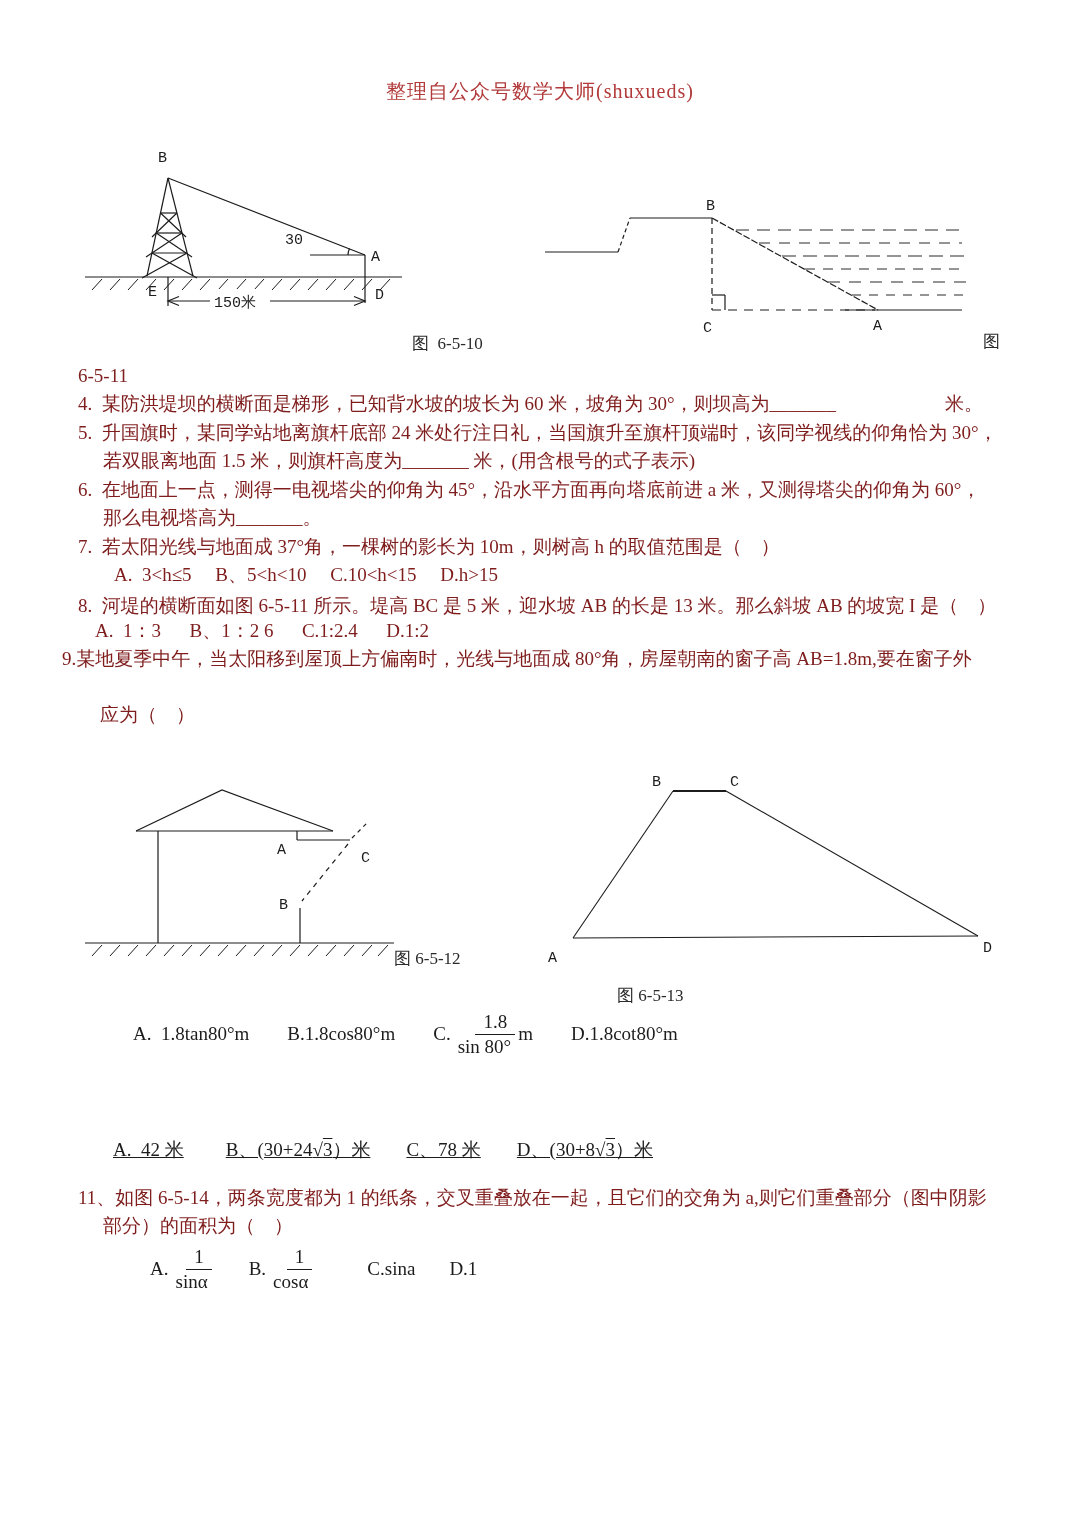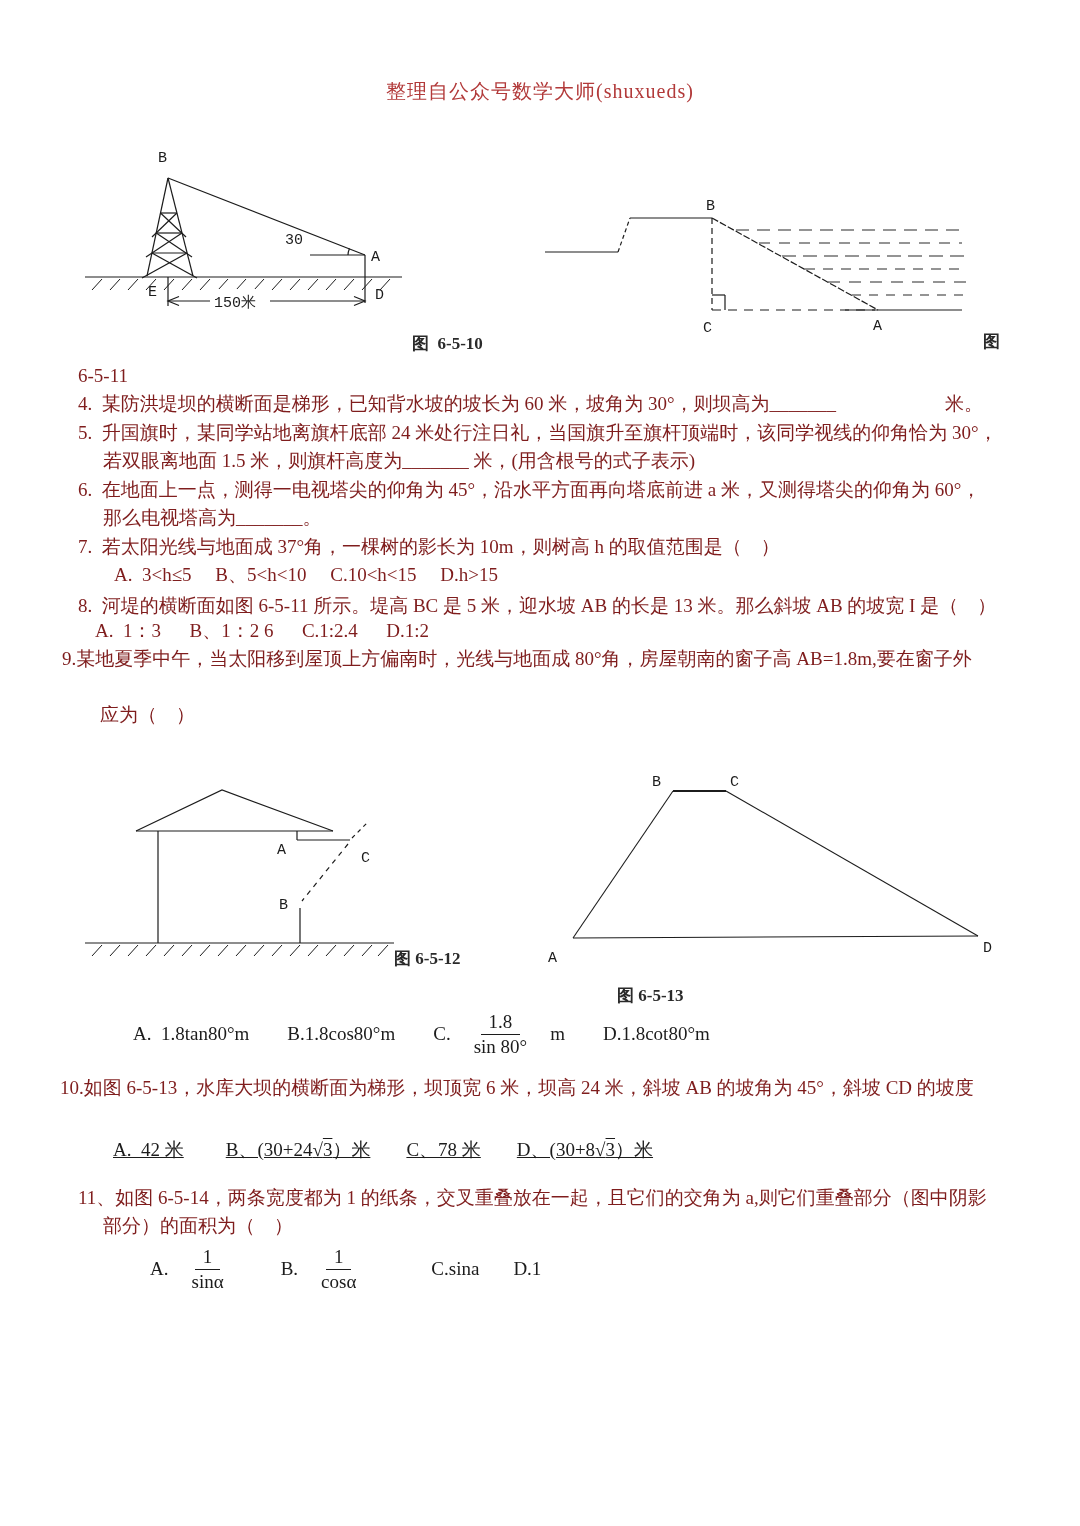--- a/index.html
+++ b/index.html
@@ -1,26 +1,26 @@
 <!DOCTYPE html>
 <html><head>
 <meta charset="utf-8">
 <style>
   html,body{margin:0;padding:0;background:#ffffff;}
   .page{position:relative;width:1080px;height:1296px;background:#fff;overflow:hidden;
         font-family:"Liberation Serif","DejaVu Serif",serif;color:#1c1c1c;}
   .tl{position:absolute;font-size:19px;line-height:24px;white-space:pre;color:#7f1d1d;}
   .header{position:absolute;top:78px;left:0;width:100%;text-align:center;
           font-size:20px;color:#b23a3a;letter-spacing:1px;}
-  .figcap{position:absolute;font-size:17px;color:#2a2a2a;white-space:pre;font-weight:bold;}
+  .figcap{position:absolute;font-size:17px;color:#2a2a2a;white-space:pre;}
   .figsvg{position:absolute;}
   .figsvg text{font-family:"Liberation Mono","DejaVu Sans Mono",monospace;font-size:15px;fill:#1c1c1c;}
   .optrow{position:absolute;display:flex;align-items:center;font-size:19px;white-space:pre;}
-  .frac{display:inline-flex;flex-direction:column;align-items:center;vertical-align:middle;
-        font-size:19px;line-height:22px;margin:0 19px;}
+  .frac{display:inline-flex;flex-direction:column;align-items:flex-end;vertical-align:middle;
+        font-size:19px;line-height:22px;margin:0 3px;}
   .frac .num{padding:0 8px 1px 8px;border-bottom:1.6px solid #1c1c1c;text-align:center;}
   .frac .den{padding:1px 4px 0 4px;text-align:center;}
   .rad{white-space:nowrap;}
   .radicand{text-decoration:overline;}
   .pagenum{position:absolute;top:1422px;left:0;width:100%;text-align:center;font-size:18px;}
 </style>
 </head>
 <body>
 
 <div class="page">
@@ -193,21 +193,20 @@
     <span>C.</span>
     <span class="frac">
       <span class="num">1.8</span>
       <span class="den">sin 80°</span>
     </span>
     <span>m</span>
     <span style="width:38px;"></span>
     <span>D.1.8cot80°m</span>
   </div>
 
-  <div class="tl" style="left:60px;top:1076px;">10.如图 6-5-13，水库大坝的横断面为梯形，坝顶宽 6 米，坝高 24 米，斜坡 AB 的坡角为 45°，斜坡 CD 的坡度</div>
   <div class="optrow" style="left:113px;top:1132px;height:36px;text-decoration:underline;">
     <span>A.  42 米</span>
     <span style="width:42px;"></span>
     <span>B、(30+24</span>
     <span class="rad">√<span class="radicand">3</span></span>
     <span>）米</span>
     <span style="width:36px;"></span>
     <span>C、78 米</span>
     <span style="width:36px;"></span>
     <span>D、(30+8</span>

